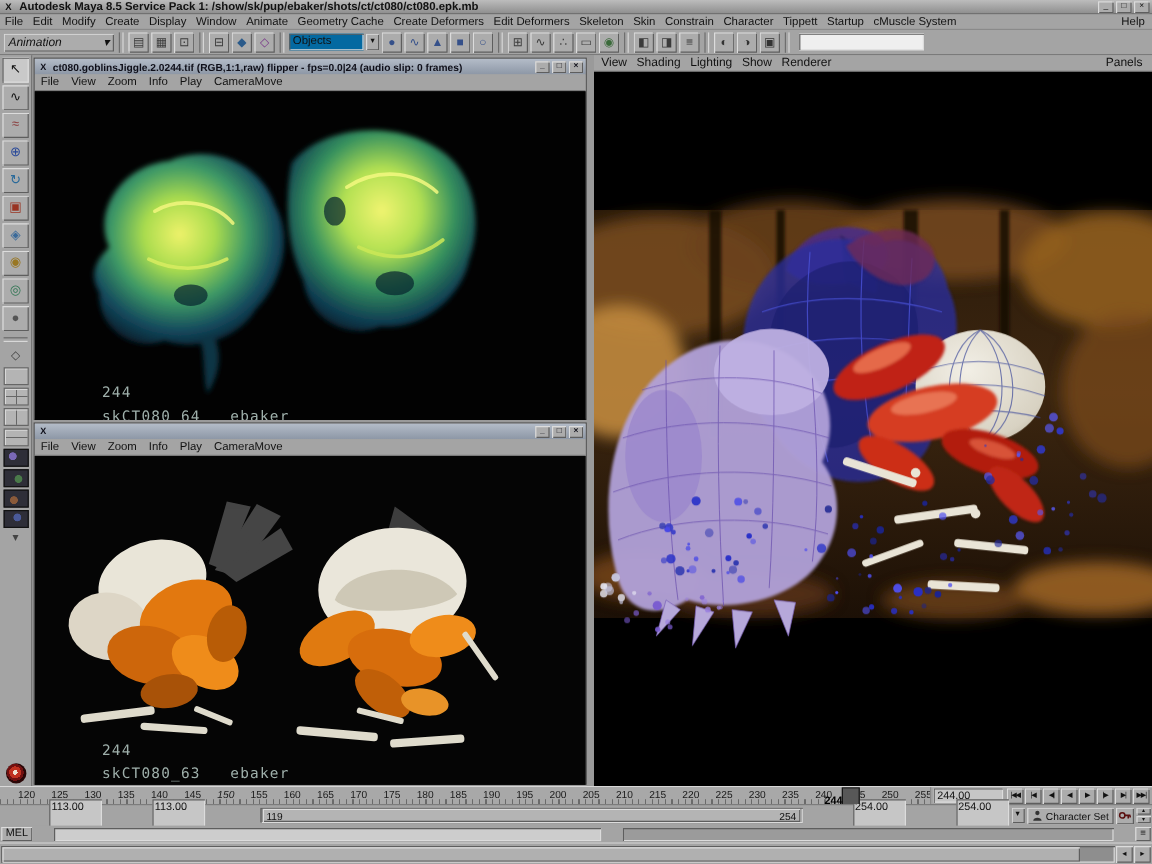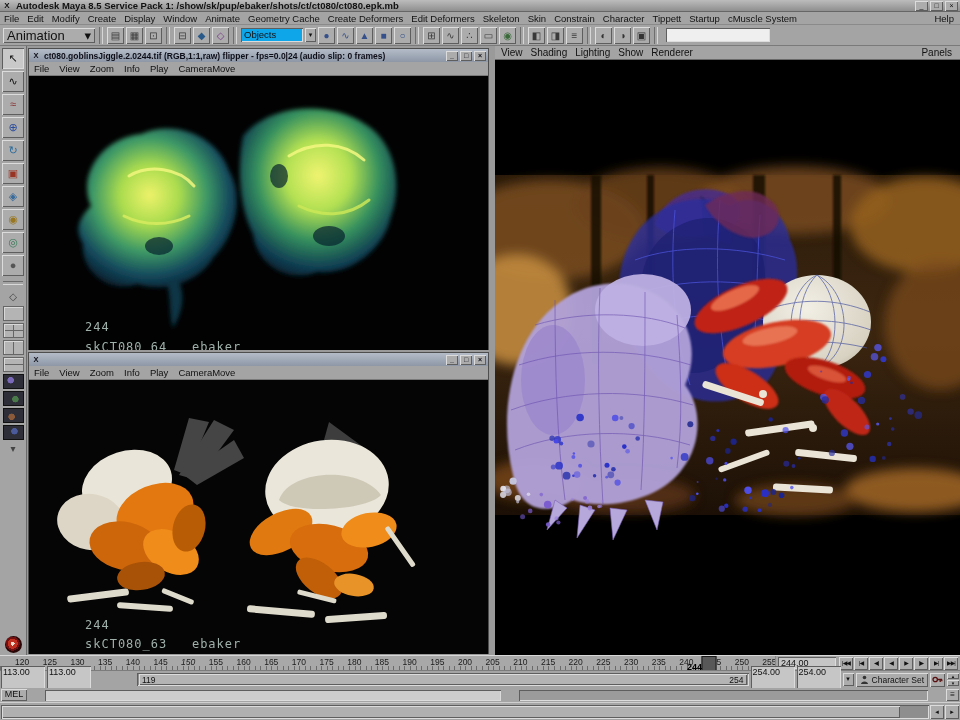--- a/index.html
+++ b/index.html
@@ -20,25 +20,25 @@
   #menubar{position:absolute;left:0;top:12px;width:960px;height:13px;display:flex;align-items:center;
            font-size:9.5px;background:#a4a4a4;border-bottom:1px solid #8a8a8a;box-sizing:border-box;white-space:nowrap;}
   #menubar-items{display:flex;height:100%;align-items:center;overflow:hidden;}
   .menu-item{padding:0 4px;}
   #menu-help{margin-left:auto;padding:0 6px;}
 
   
   #shelf{position:absolute;left:0;top:25px;width:960px;height:21px;display:flex;align-items:center;gap:2px;
          padding:0 3px;border-bottom:1px solid #7a7a7a;box-sizing:border-box;background:#a4a4a4;}
   .mode-select{width:84px;height:15px;display:flex;align-items:center;justify-content:space-between;
-               padding:0 4px;font-size:13px;}
+               padding:0 4px;font-size:10px;font-style:italic;}
   .shelf-sep{width:2px;height:17px;border-left:1px solid #6e6e6e;border-right:1px solid #d6d6d6;margin:0 2px;display:inline-block;}
   .shelf-icon{width:17px;height:17px;font-size:10px;line-height:17px;text-align:center;display:inline-block;color:#3a3a3a;}
   #shelf-g1,#shelf-g2,#shelf-g3{display:flex;align-items:center;gap:2px;}
-  .shelf-field{width:56px;height:14px;background:#0ea5e9;font-size:9.5px;line-height:14px;padding:0 3px;}
+  .shelf-field{width:56px;height:14px;background:#0369a1;font-size:9.5px;line-height:14px;padding:0 3px;}
   .shelf-arrow{width:11px;height:14px;font-size:7px;line-height:13px;text-align:center;}
   .shelf-input{width:104px;height:14px;background:#efefef;margin-left:4px;}
 
   
   #toolbox{position:absolute;left:0;top:46px;width:27px;height:609px;border-right:1px solid #6a6a6a;
            box-sizing:border-box;display:flex;flex-direction:column;align-items:center;padding:2px 0;gap:2px;background:#a4a4a4;}
   .tool{width:22px;height:21px;font-size:11px;line-height:20px;text-align:center;flex:0 0 auto;}
   .tool.sel{background:#c9c9c9;box-shadow:inset 1px 1px 0 #5e5e5e, inset -1px -1px 0 #dcdcdc;}
   .tb-sep{width:20px;height:2px;border-top:1px solid #6a6a6a;border-bottom:1px solid #d8d8d8;margin:3px 0;}
   .tb-glyph{width:20px;height:14px;font-size:10px;line-height:14px;text-align:center;color:#444;}
@@ -90,21 +90,21 @@
   .tick-label{position:absolute;top:1px;transform:translateX(-50%);font-size:8.5px;color:#1a1a1a;}
   #frame-marker{position:absolute;top:0;width:13px;height:14px;background:#585858;border:1px solid #181818;transform:translateX(-50%);z-index:3;}
   #frame-marker-label{position:absolute;right:13px;top:5px;font-size:9px;font-weight:bold;color:#000;}
   #current-time-field{width:52px;height:12px;margin:1px 2px;font-size:9px;line-height:12px;padding:0 3px;background:#c6c6c6;}
   #playback{display:flex;gap:1px;align-items:center;padding:0 1px;}
   .pb-btn{width:14px;height:13px;font-size:6px;line-height:12px;text-align:center;letter-spacing:-1px;overflow:hidden;}
 
   
   #range-row{position:absolute;left:0;top:670px;width:960px;height:18px;background:#a4a4a4;border-top:1px solid #7c7c7c;
              display:flex;align-items:center;gap:2px;padding:0 1px;box-sizing:border-box;}
-  .range-field{width:44px;height:27px;background:#c6c6c6;font-size:9px;line-height:13px;padding:0 2px;box-sizing:border-box;}
+  .range-field{width:44px;height:27px;background:#c6c6c6;font-size:9px;line-height:13px;padding:0 2px;box-sizing:border-box;margin-left:40px;}
   #range-slider{position:relative;flex:1;height:13px;background:#8e8e8e;margin-left:44px;}
   #range-bar{position:absolute;left:2px;right:2px;top:1px;bottom:1px;background:#b4b4b4;
              display:flex;justify-content:space-between;align-items:center;font-size:8.5px;padding:0 3px;}
   .mini-btn{width:11px;height:13px;font-size:7px;line-height:12px;text-align:center;}
   #charset-box{height:14px;display:flex;align-items:center;gap:3px;padding:0 4px;font-size:8.5px;white-space:nowrap;}
   #autokey-btn{width:15px;height:14px;display:flex;align-items:center;justify-content:center;}
   .spinner{display:flex;flex-direction:column;gap:1px;}
   .spin-btn{width:12px;height:6px;font-size:5px;line-height:6px;text-align:center;}
 
   

